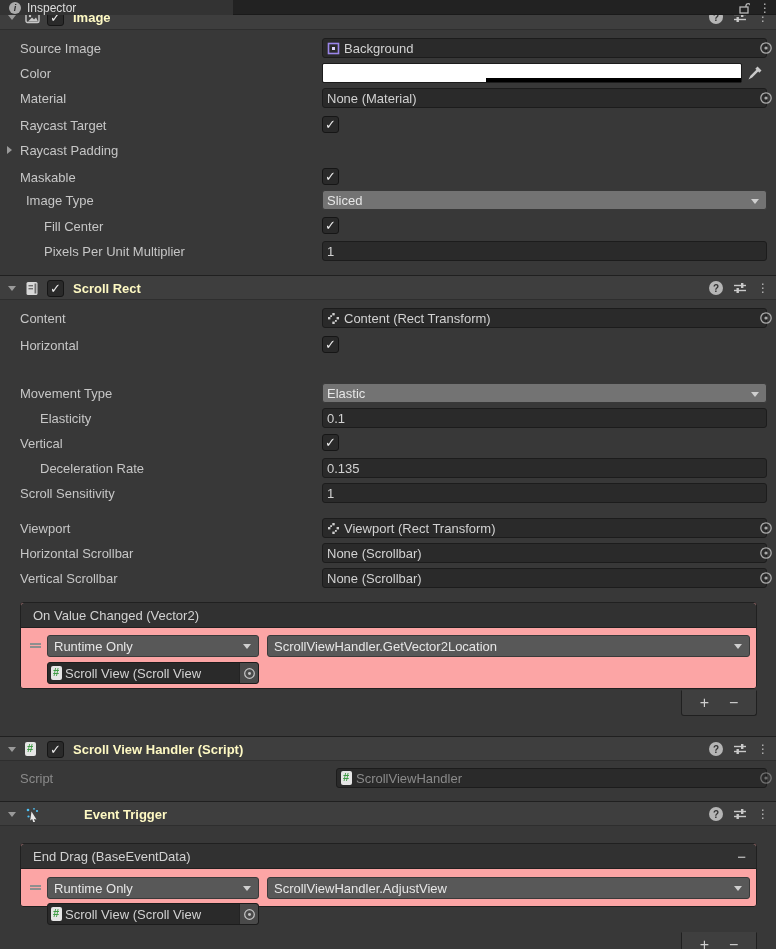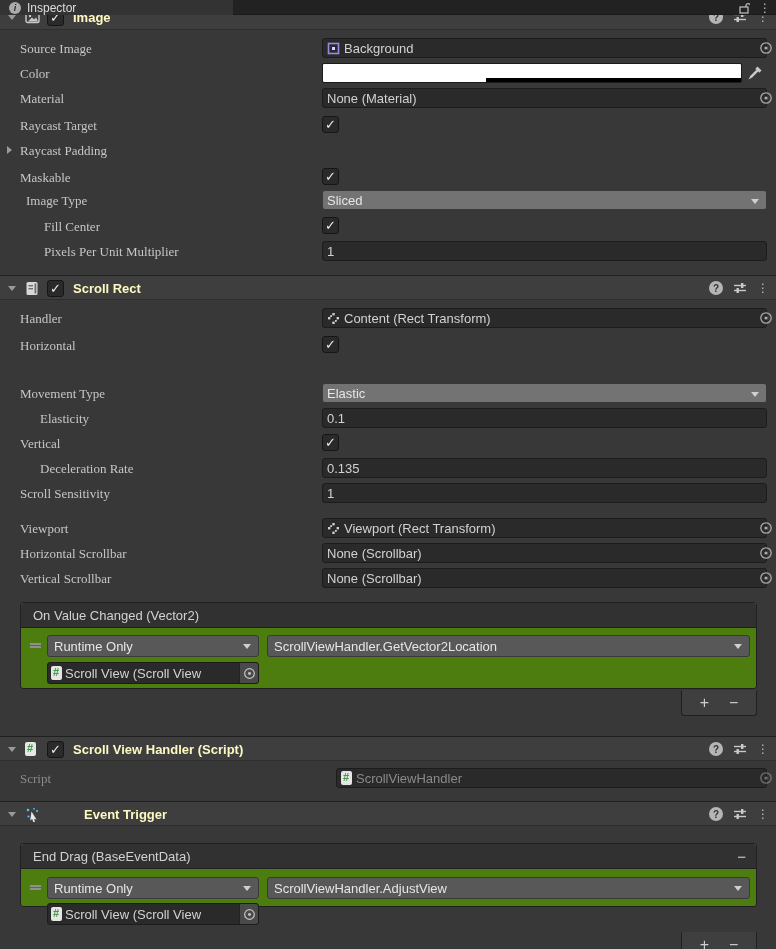--- a/index.html
+++ b/index.html
@@ -22,42 +22,42 @@
   .chead-clip .chead{top:-10px;border-top:none;}
   .fold{position:absolute;left:8px;top:10px;width:0;height:0;border-left:4px solid transparent;border-right:4px solid transparent;border-top:5px solid #9A9A9A;}
   .fold.closed{border-top:4px solid transparent;border-bottom:4px solid transparent;border-left:5px solid #9A9A9A;border-right:none;top:6px;}
   .chead .cicon{position:absolute;left:25px;top:5px;}
   .chead .hcheck{left:47px;top:4px;}
   .ctitle{position:absolute;left:73px;top:5px;font-weight:bold;color:#fef9c3;}
   .hicons{position:absolute;right:7px;top:5px;display:flex;align-items:center;gap:10px;}
   .help-icon{width:14px;height:14px;border-radius:50%;background:#B5B5B5;color:#333;font-size:10px;font-weight:bold;display:inline-flex;align-items:center;justify-content:center;}
 
   
-  .plabel{position:absolute;top:3px;left:20px;white-space:nowrap;font-family:Liberation Serif, serif;}
+  .plabel{position:absolute;top:3px;left:20px;white-space:nowrap;}
   .plabel.ind1{left:26px;} .plabel.ind2{left:44px;} .plabel.ind3{left:40px;}
   .prow{position:absolute;left:0;width:776px;height:20px;}
   .pfield{position:absolute;left:322px;top:0;width:445px;height:20px;background:#2A2A2A;border:1px solid #1C1C1C;
     border-radius:3px;color:#D2D2D2;display:flex;align-items:center;gap:4px;padding:0 22px 0 4px;white-space:nowrap;overflow:hidden;}
   .pfield.disabled{color:#8A8A8A;}
   .picker{position:absolute;right:3px;top:3px;}
   .dropdown{position:absolute;left:322px;top:0;width:445px;height:20px;background:#737373;border:1px solid #393939;
     border-radius:3px;color:#E6E6E6;display:flex;align-items:center;padding:0 4px;}
   .dd-arrow{position:absolute;right:7px;top:8px;width:0;height:0;border-left:4px solid transparent;border-right:4px solid transparent;border-top:5px solid #CFCFCF;}
   .checkbox{position:absolute;left:322px;top:1px;width:17px;height:17px;background:#2A2A2A;border:1px solid #161616;border-radius:3px;}
   .checkbox.on::after{content:"✓";position:absolute;left:2px;top:0px;color:#ECECEC;font-size:13px;font-weight:bold;}
 
   
   .color-swatch{position:absolute;left:322px;top:0;width:420px;height:20px;border:1px solid #1C1C1C;border-radius:2px;overflow:hidden;background:#000;}
   .color-main{position:absolute;left:0;right:0;top:0;bottom:4px;}
   .alpha-strip{position:absolute;left:0;right:0;bottom:0;height:4px;background:#000;}
   .alpha-fill{height:100%;background:#FFFFFF;}
   .eyedropper{position:absolute;left:747px;top:2px;}
 
   
-  .ebox{position:absolute;left:20px;width:737px;background:#4d7c0f;border:1px solid #202020;border-radius:3px;}
+  .ebox{position:absolute;left:20px;width:737px;background:#fca5a5;border:1px solid #202020;border-radius:3px;}
   .ebox-header{position:relative;height:25px;background:#313131;border-bottom:1px solid #202020;border-radius:3px 3px 0 0;
     color:#D2D2D2;line-height:25px;padding-left:12px;}
   .ebox-remove{position:absolute;right:10px;top:0;color:#CFCFCF;font-size:15px;cursor:default;}
   .drag-handle{position:absolute;left:9px;width:11px;height:5px;border-top:2px solid #8F8F8F;border-bottom:2px solid #8F8F8F;}
   .mini-dd{position:absolute;height:22px;background:#585858;border:1px solid #3A3A3A;border-radius:3px;color:#E6E6E6;
     display:flex;align-items:center;padding:0 6px;white-space:nowrap;overflow:hidden;}
   .objfield{position:absolute;height:22px;background:#2A2A2A;border:1px solid #1C1C1C;border-radius:3px;color:#D2D2D2;
     display:flex;align-items:center;gap:3px;padding:0 0 0 3px;white-space:nowrap;overflow:hidden;}
   .objfield .txt{flex:1;overflow:hidden;}
   .objpicker{width:19px;height:100%;background:#4A4A4A;border-left:1px solid #242424;display:flex;align-items:center;justify-content:center;border-radius:0 2px 2px 0;flex:none;}
@@ -212,21 +212,21 @@
         <line x1="1" y1="4.5" x2="13" y2="4.5" stroke="#C9C9C9" stroke-width="1.4"></line>
         <line x1="1" y1="9.5" x2="13" y2="9.5" stroke="#C9C9C9" stroke-width="1.4"></line>
         <rect x="8" y="2" width="2.4" height="5" fill="#C9C9C9"></rect>
         <rect x="3.5" y="7" width="2.4" height="5" fill="#C9C9C9"></rect>
       </svg>
       <span class="kebab">⋮</span>
     </span>
   </div>
 
   <div class="prow" style="top:308px">
-    <span class="plabel">Handler</span>
+    <span class="plabel">Content</span>
     <div class="pfield">
       <svg width="13" height="13" viewBox="0 0 13 13">
         <rect x="1" y="5" width="2.4" height="2.4" fill="#CFCFCF"></rect>
           <rect x="9.6" y="5" width="2.4" height="2.4" fill="#CFCFCF"></rect>
         <rect x="5.3" y="1" width="2.4" height="2.4" fill="#CFCFCF"></rect>
           <rect x="5.3" y="9.6" width="2.4" height="2.4" fill="#CFCFCF"></rect>
         <rect x="3.2" y="3.2" width="1.8" height="1.8" fill="#CFCFCF"></rect>
           <rect x="8" y="8" width="1.8" height="1.8" fill="#CFCFCF"></rect>
       </svg>
       <span class="txt">Content (Rect Transform)</span>

